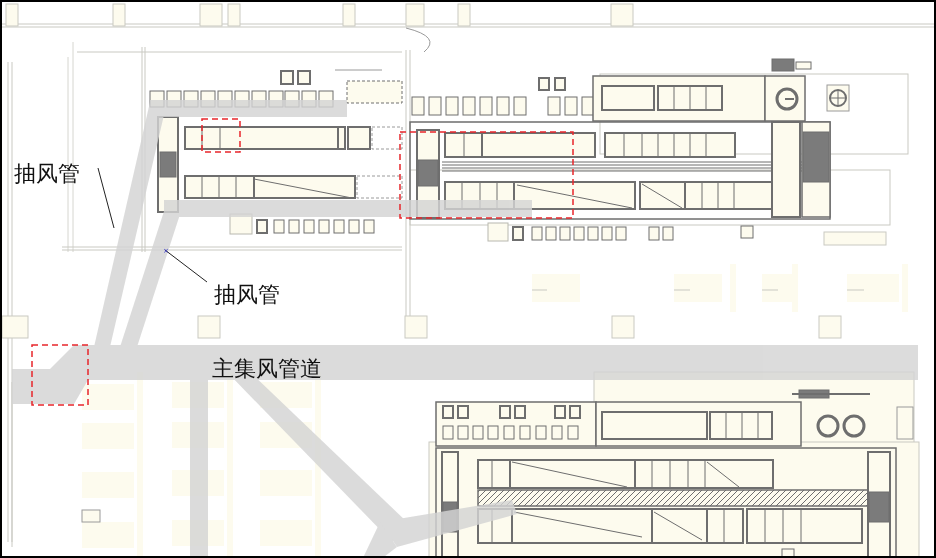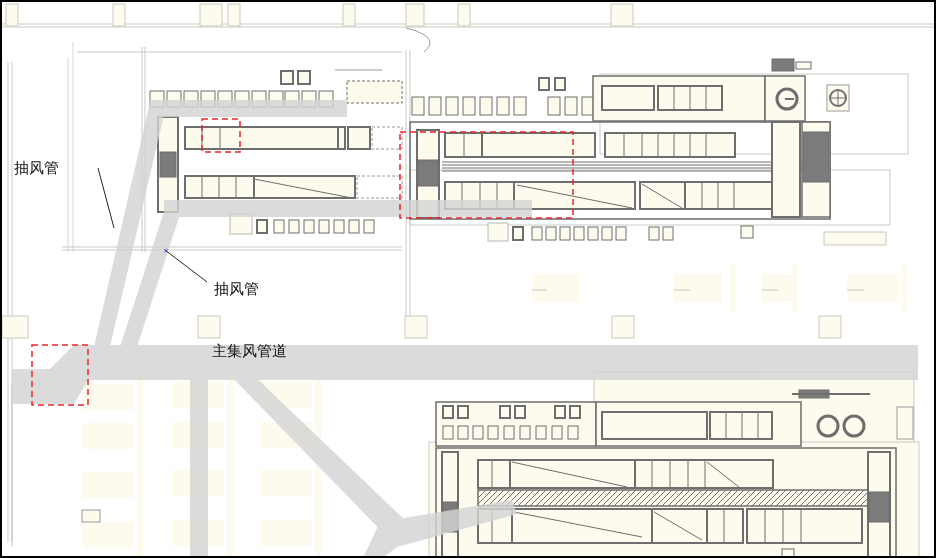--- a/index.html
+++ b/index.html
@@ -3,21 +3,21 @@
 <meta charset="utf-8">
 <style>
   html, body { margin:0; padding:0; background:#000; }
   #canvas {
     position:relative; width:936px; height:558px; overflow:hidden;
     background:#ffffff; box-sizing:border-box; border:2px solid #000;
     font-family:"DejaVu Serif","Liberation Serif",serif;
   }
   svg { position:absolute; left:0; top:0; }
   .label {
-    position:absolute; font-size:15px; color:#111; white-space:nowrap;
+    position:absolute; font-size:22px; color:#111; white-space:nowrap;
     font-family:"DejaVu Serif","Liberation Serif",serif; letter-spacing:0px;
   }
 </style>
 </head>
 <body>
 
 <div id="canvas">
 <svg width="936" height="558" viewBox="0 0 936 558">
   <defs>
     <pattern id="hatch" width="6" height="6" patternUnits="userSpaceOnUse">
@@ -313,14 +313,14 @@
 
   <g fill="none" stroke="#e8262b" stroke-width="1.5" stroke-dasharray="6 4">
     <rect x="200" y="117" width="38" height="33"></rect>
     <rect x="398" y="130" width="173" height="86"></rect>
     <rect x="30" y="343" width="56" height="60"></rect>
   </g>
 </svg>
 
   <div class="label" style="left:12px; top:157px;">抽风管</div>
   <div class="label" style="left:212px; top:278px;">抽风管</div>
-  <div class="label" style="left:210px; top:340px;">主集风管道</div>
+  <div class="label" style="left:210px; top:352px;">主集风管道</div>
 </div>
 
 </body></html>

